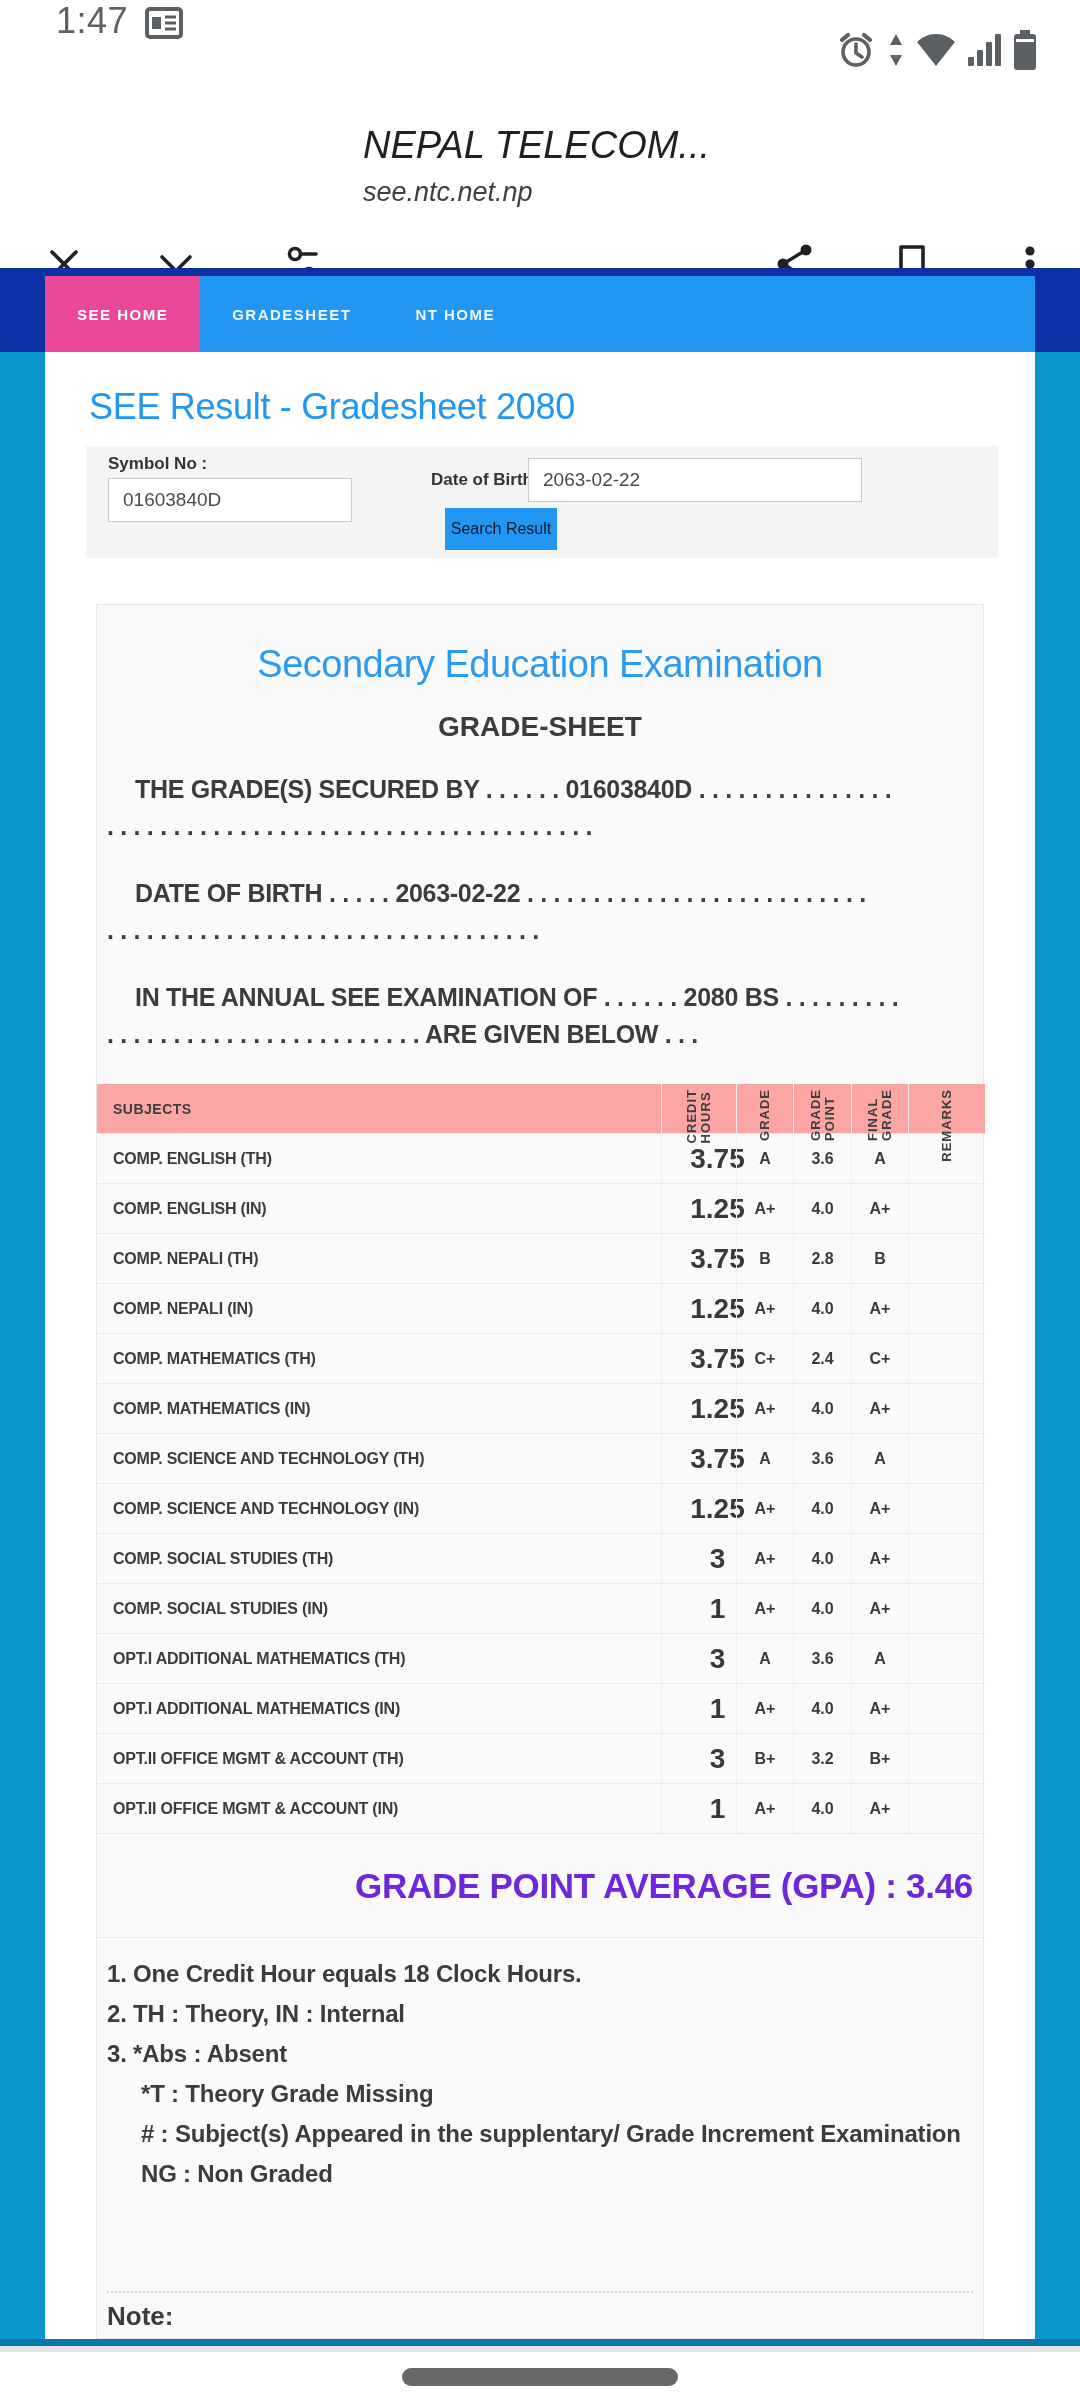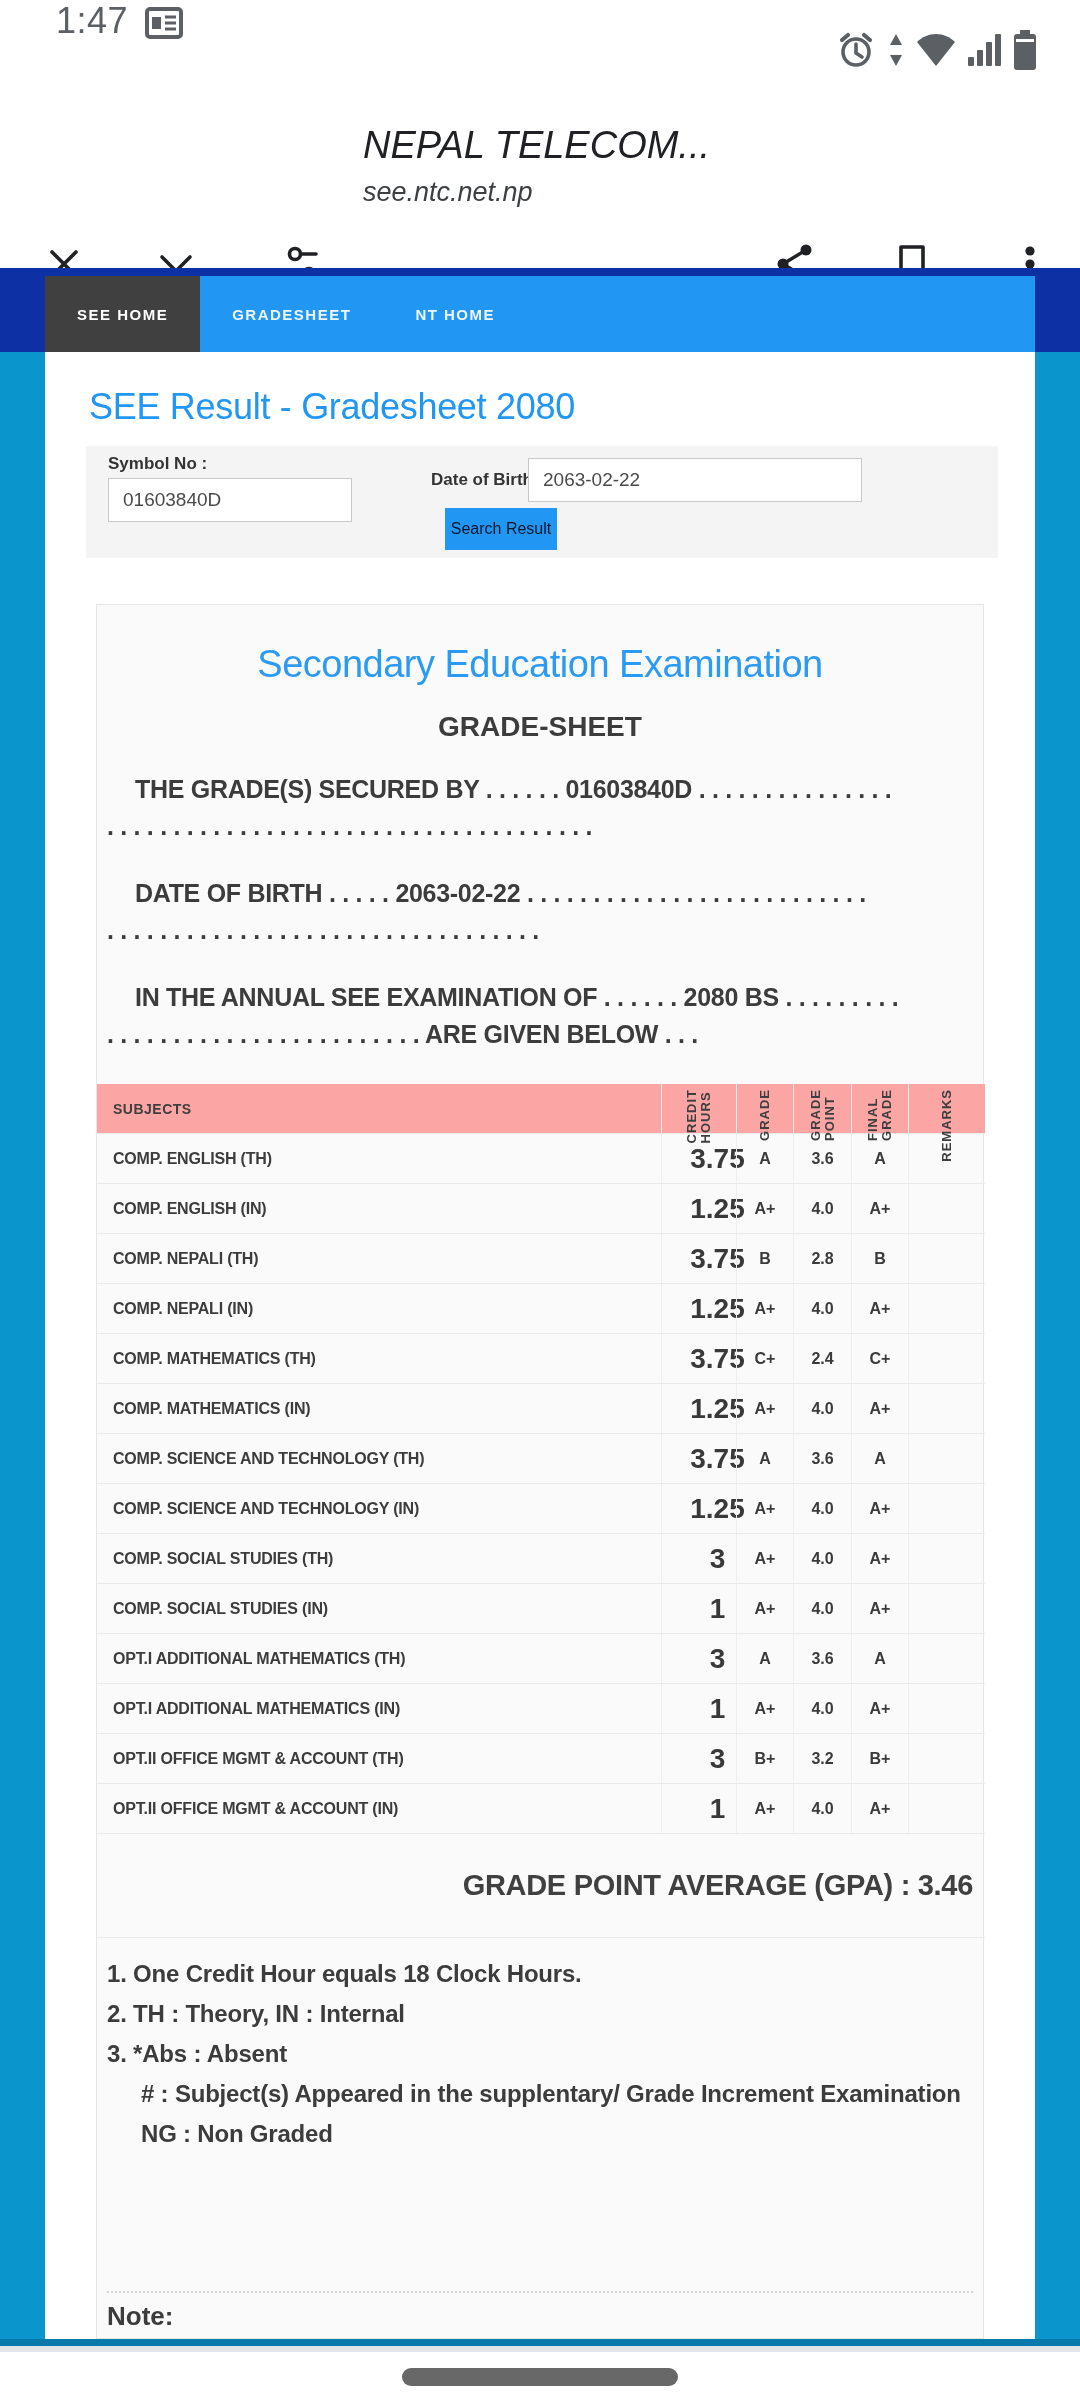--- a/index.html
+++ b/index.html
@@ -24,21 +24,21 @@
   .bb-menu { left:1006px; }
   .bb-titlebox { position:absolute; left:363px; top:24px; width:400px; }
   .bb-title { font-size:38px; color:#202124; white-space:nowrap; }
   .bb-url { font-size:27px; color:#3c4043; margin-top:10px; }
 
   
   .navyband { position:absolute; left:0; top:268px; width:1080px; height:84px; background:#0d31a5; }
   .navbar { position:absolute; left:45px; top:8px; width:990px; height:76px; background:#2196f3; display:flex; }
   .navtab { height:76px; display:flex; align-items:center; padding:0 32px; font-size:15px; font-weight:bold;
             letter-spacing:1.5px; color:#eef6fe; cursor:pointer; }
-  .navtab.active { background:#404040; color:#fff; }
+  .navtab.active { background:#ec4899; color:#fff; }
 
   
   .pagebg { position:absolute; left:0; top:352px; width:1080px; height:1994px; background:#0a96cd; }
   .pagebg::after { content:""; position:absolute; left:0; bottom:0; width:100%; height:7px; background:rgba(0,40,70,.25); }
   .content { position:absolute; left:45px; top:0; width:990px; height:1987px; background:#fff; overflow:hidden; }
 
   .page-title { position:absolute; left:44px; top:34px; font-size:36px; font-weight:500; color:#2196f3; letter-spacing:-.3px; }
 
   
   .form-panel { position:absolute; left:41px; top:94px; width:912px; height:112px; background:#f4f4f4; }
@@ -73,21 +73,21 @@
   .h-subjects { font-size:14px; font-weight:bold; color:#3e3e3e; letter-spacing:.5px; }
   .vwrap { position:absolute; top:5px; left:0; right:0; display:flex; justify-content:center; align-items:flex-start; }
   .vtext { writing-mode:vertical-rl; transform:rotate(180deg); white-space:pre-line; font-size:13px; line-height:14px;
            font-weight:bold; color:#3e3e3e; letter-spacing:1px; }
   .cell-subject { font-size:16px; font-weight:bold; color:#3c3c3c; letter-spacing:-.2px; }
   .cell-credit { font-size:28px; font-weight:bold; color:#393939;margin-left:37px; }
   .cell-sm { font-size:16px; font-weight:bold; color:#3a3a3a; }
 
   .gpa-row { position:absolute; left:0; top:1229px; width:888px; height:104px; border-bottom:1px solid #e9e9e9;
              display:flex; align-items:center; justify-content:flex-end; padding-right:12px;
-             font-size:29px; font-weight:bold; color:#404040; letter-spacing:-.3px; }
+             font-size:35px; font-weight:bold; color:#6d28d9; letter-spacing:-.3px; }
 
   .notes { position:absolute; left:10px; right:10px; top:1349px; font-size:24px; line-height:40px;
            font-weight:bold; color:#3d3c3c; letter-spacing:-.2px; }
   .note-line.indent { text-indent:34px; }
   .divider { position:absolute; left:10px; right:10px; top:1686px; border-top:2px dotted #d4d4d4; }
   .note-label { position:absolute; left:10px; top:1696px; font-size:26px; font-weight:bold; color:#3d3c3c; }
 
   
   .hairline { position:absolute; left:0; top:2346px; width:1080px; height:6px; background:#e3e6e8; }
   .gesturebar { position:absolute; left:0; top:2352px; width:1080px; height:56px; background:#fff; }
@@ -566,20 +566,21 @@
               </div>
             </div>
         </div>
 
         <div class="gpa-row">GRADE POINT AVERAGE (GPA) : 3.46</div>
 
         <div class="notes">
           <div class="note-line"><span>1. One Credit Hour equals 18 Clock Hours.</span></div>
             <div class="note-line"><span>2. TH : Theory, IN : Internal</span></div>
             <div class="note-line"><span>3. *Abs : Absent</span></div>
+            <div class="note-line indent"><span>*T : Theory Grade Missing</span></div>
             <div class="note-line indent"><span># : Subject(s) Appeared in the supplentary/ Grade Increment Examination</span></div>
             <div class="note-line indent"><span>NG : Non Graded</span></div>
         </div>
 
         <div class="divider"></div>
         <div class="note-label">Note:</div>
       </div>
 
     </div>
   </div>

